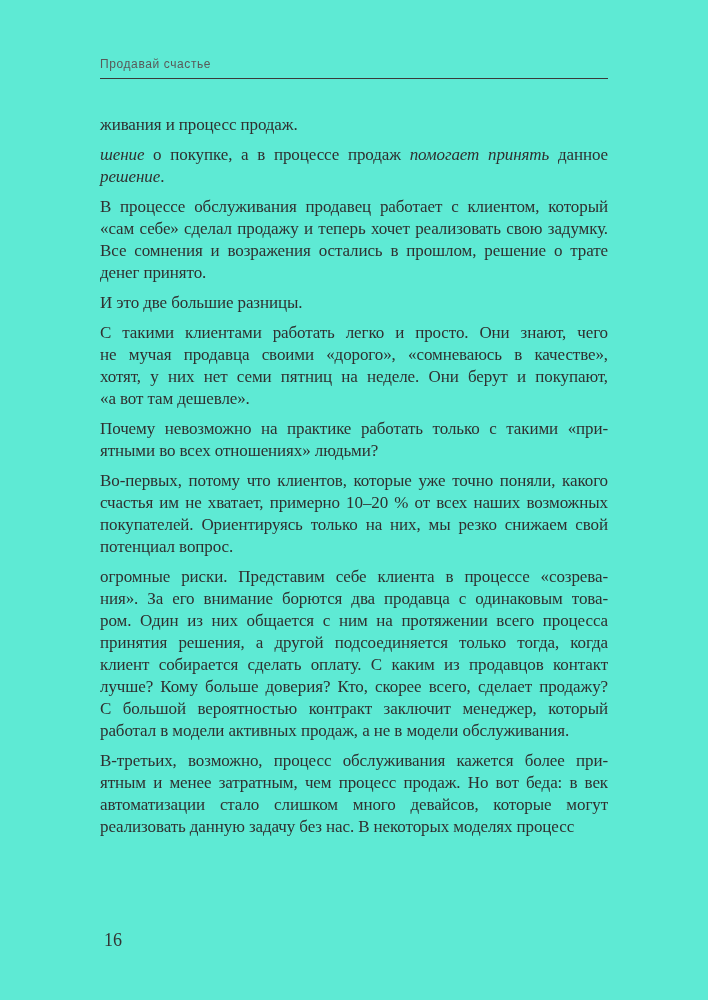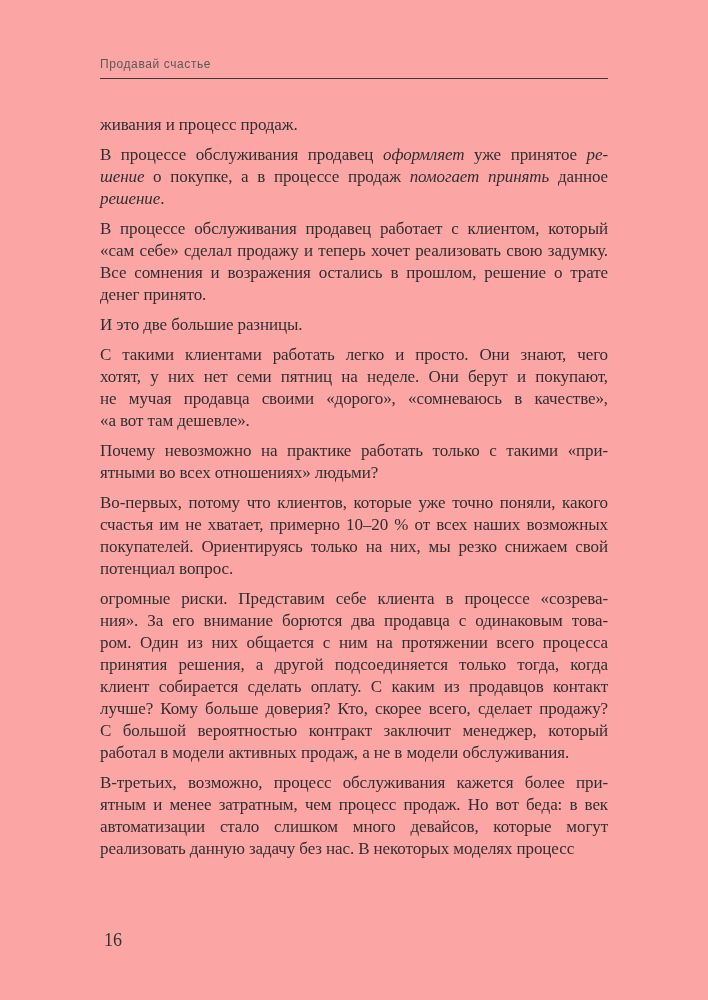--- a/index.html
+++ b/index.html
@@ -9,21 +9,21 @@
   }
   body {
     width: 708px;
     height: 1000px;
     position: relative;
     overflow: hidden;
   }
   .page {
     position: absolute;
     inset: 0;
-    background: #fca5a5;
+    background: #5eead4;
   }
   .running-head {
     position: absolute;
     left: 100px;
     top: 57px;
     width: 508px;
     font-family: "Liberation Sans", sans-serif;
     font-size: 12px;
     letter-spacing: 0.6px;
     color: #595959;
@@ -72,37 +72,36 @@
 <body>
 
 <div class="page">
   <div class="running-head">Продавай счастье</div>
   <div class="header-rule"></div>
   <div class="bodytext" id="bodytext">
       <div class="paragraph">
         <div class="pline last">живания и процесс продаж.</div>
       </div>
       <div class="paragraph">
-        <div class="pline">В процессе обслуживания продавец <em>оформляет</em> уже принятое <em>ре-</em></div>
         <div class="pline"><em>шение</em> о покупке, а в процессе продаж <em>помогает принять</em> данное</div>
         <div class="pline last"><em>решение</em>.</div>
       </div>
       <div class="paragraph">
         <div class="pline">В процессе обслуживания продавец работает с клиентом, который</div>
         <div class="pline">«сам себе» сделал продажу и теперь хочет реализовать свою задумку.</div>
         <div class="pline">Все сомнения и возражения остались в прошлом, решение о трате</div>
         <div class="pline last">денег принято.</div>
       </div>
       <div class="paragraph">
         <div class="pline last">И это две большие разницы.</div>
       </div>
       <div class="paragraph">
         <div class="pline">С такими клиентами работать легко и просто. Они знают, чего</div>
+        <div class="pline">не мучая продавца своими «дорого», «сомневаюсь в качестве»,</div>
         <div class="pline">хотят, у них нет семи пятниц на неделе. Они берут и покупают,</div>
-        <div class="pline">не мучая продавца своими «дорого», «сомневаюсь в качестве»,</div>
         <div class="pline last">«а вот там дешевле».</div>
       </div>
       <div class="paragraph">
         <div class="pline">Почему невозможно на практике работать только с такими «при-</div>
         <div class="pline last">ятными во всех отношениях» людьми?</div>
       </div>
       <div class="paragraph">
         <div class="pline">Во-первых, потому что клиентов, которые уже точно поняли, какого</div>
         <div class="pline">счастья им не хватает, примерно 10–20 % от всех наших возможных</div>
         <div class="pline">покупателей. Ориентируясь только на них, мы резко снижаем свой</div>

